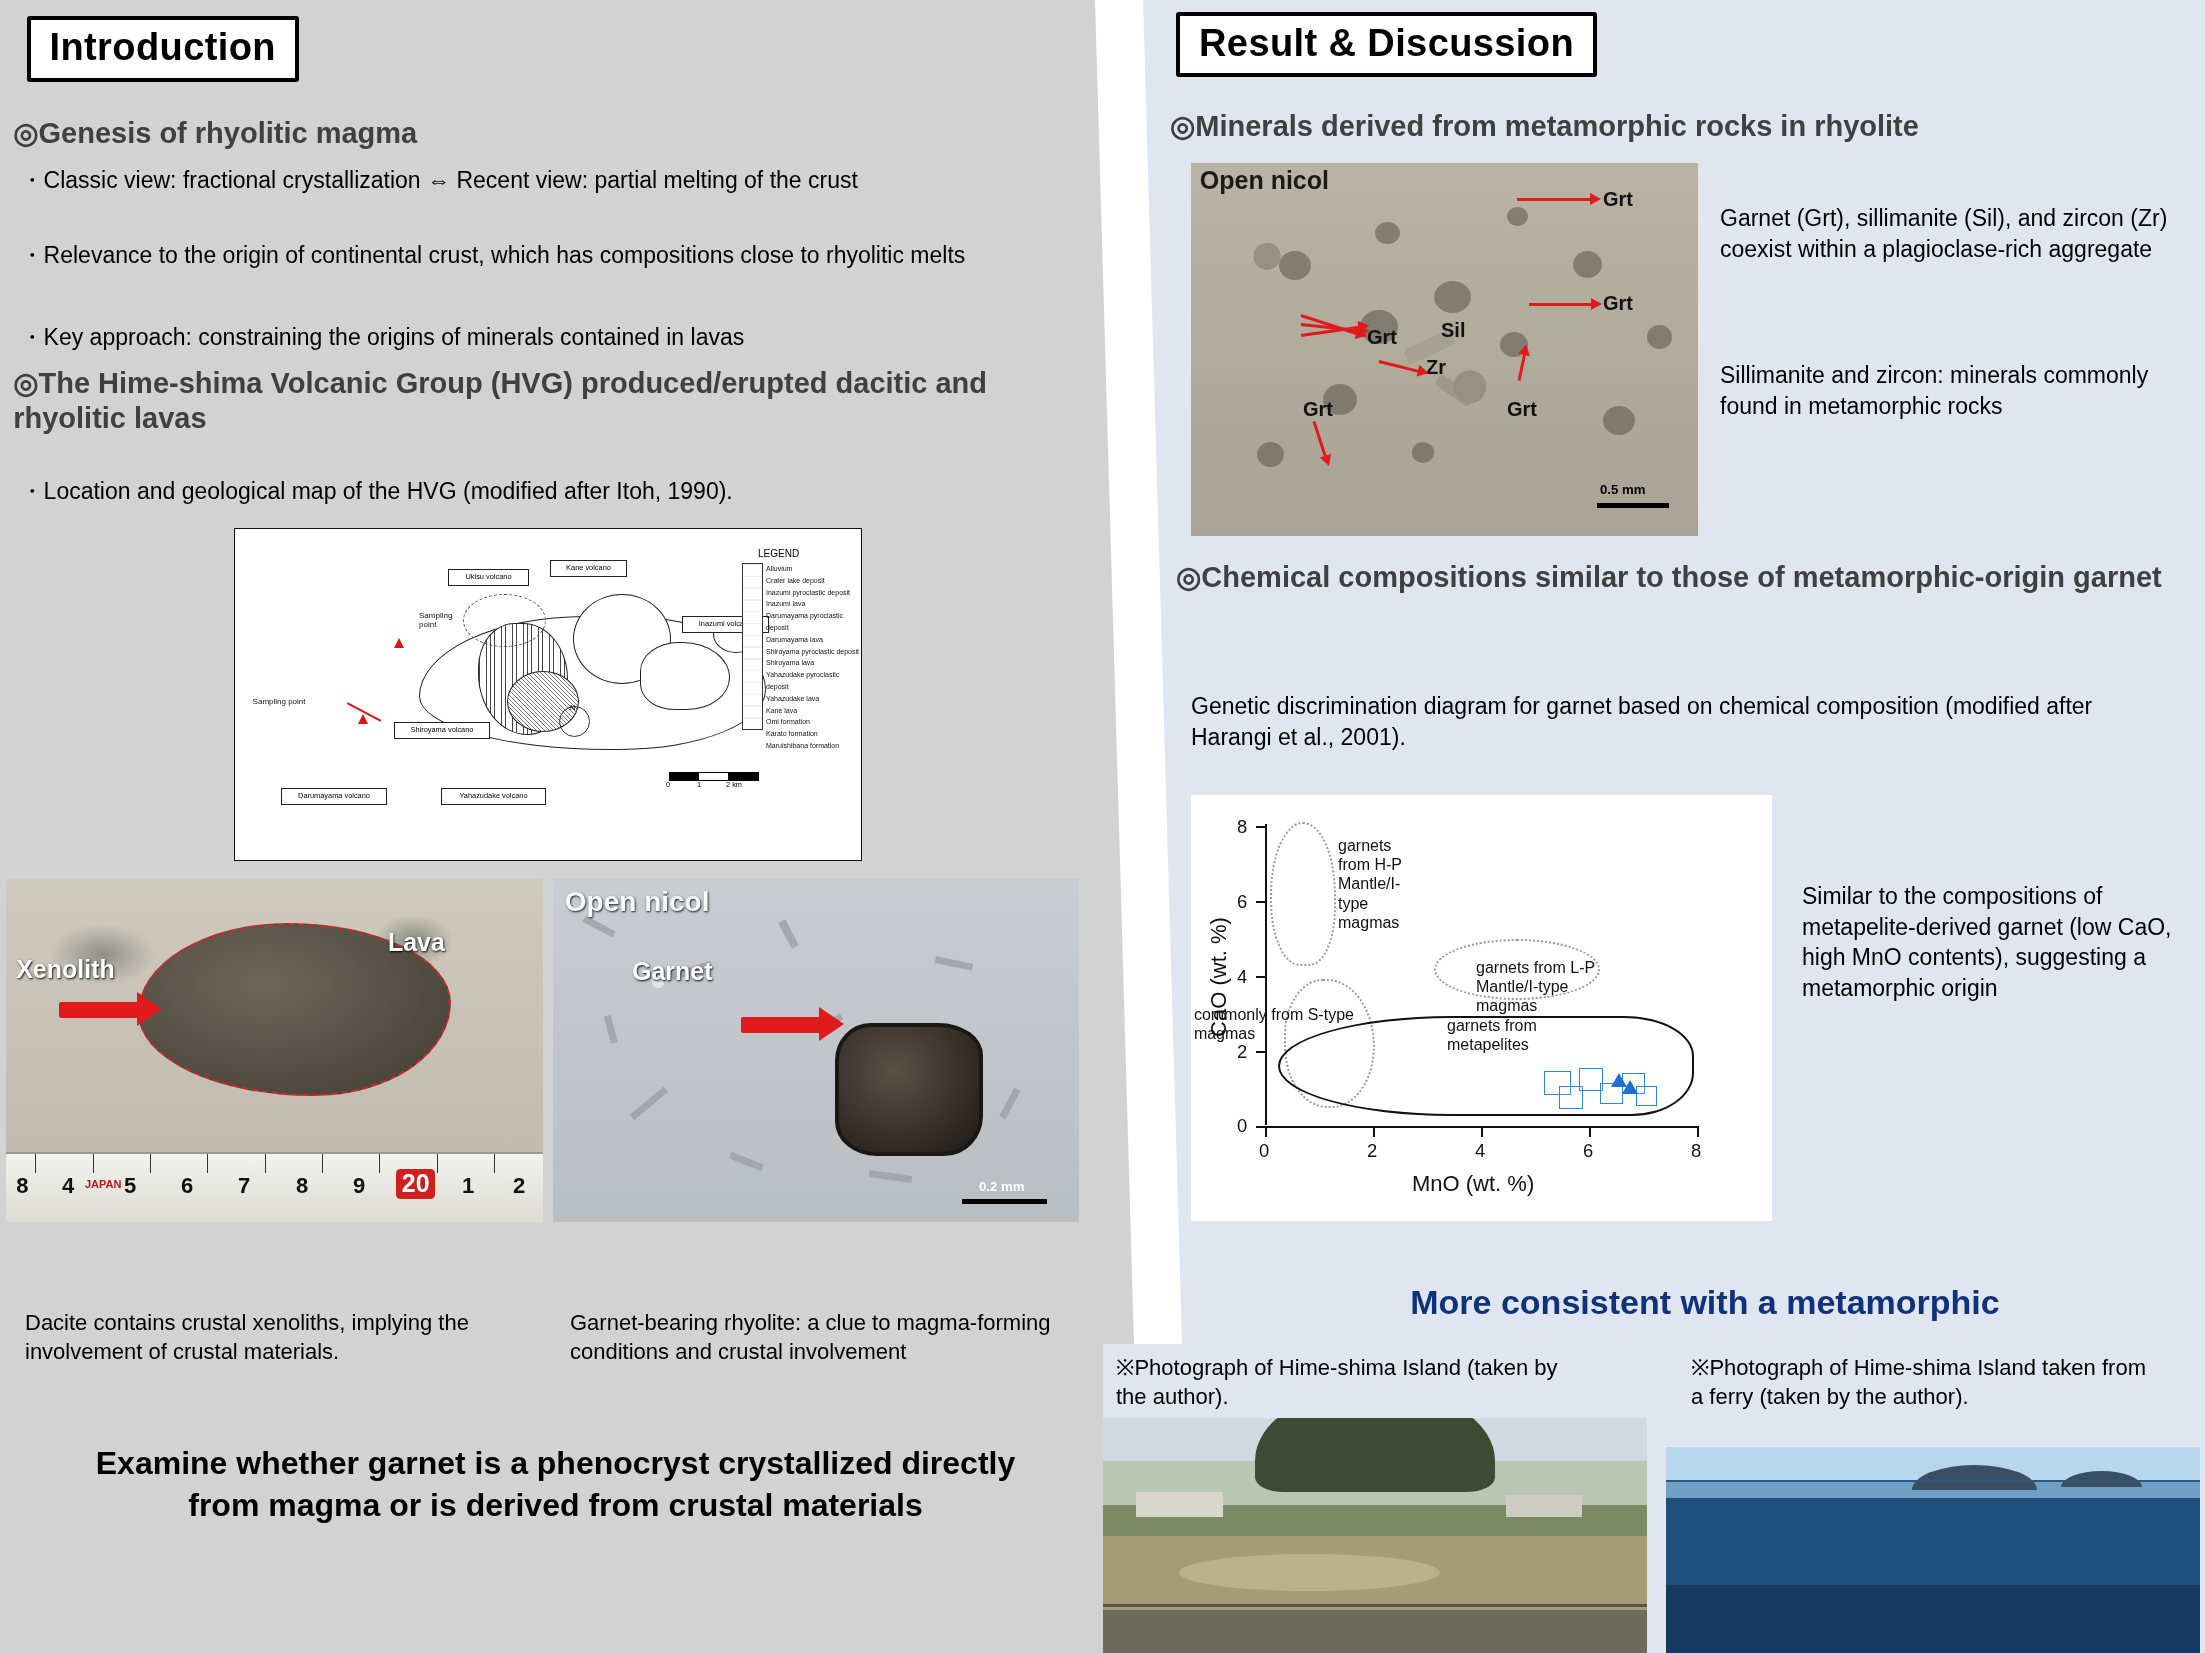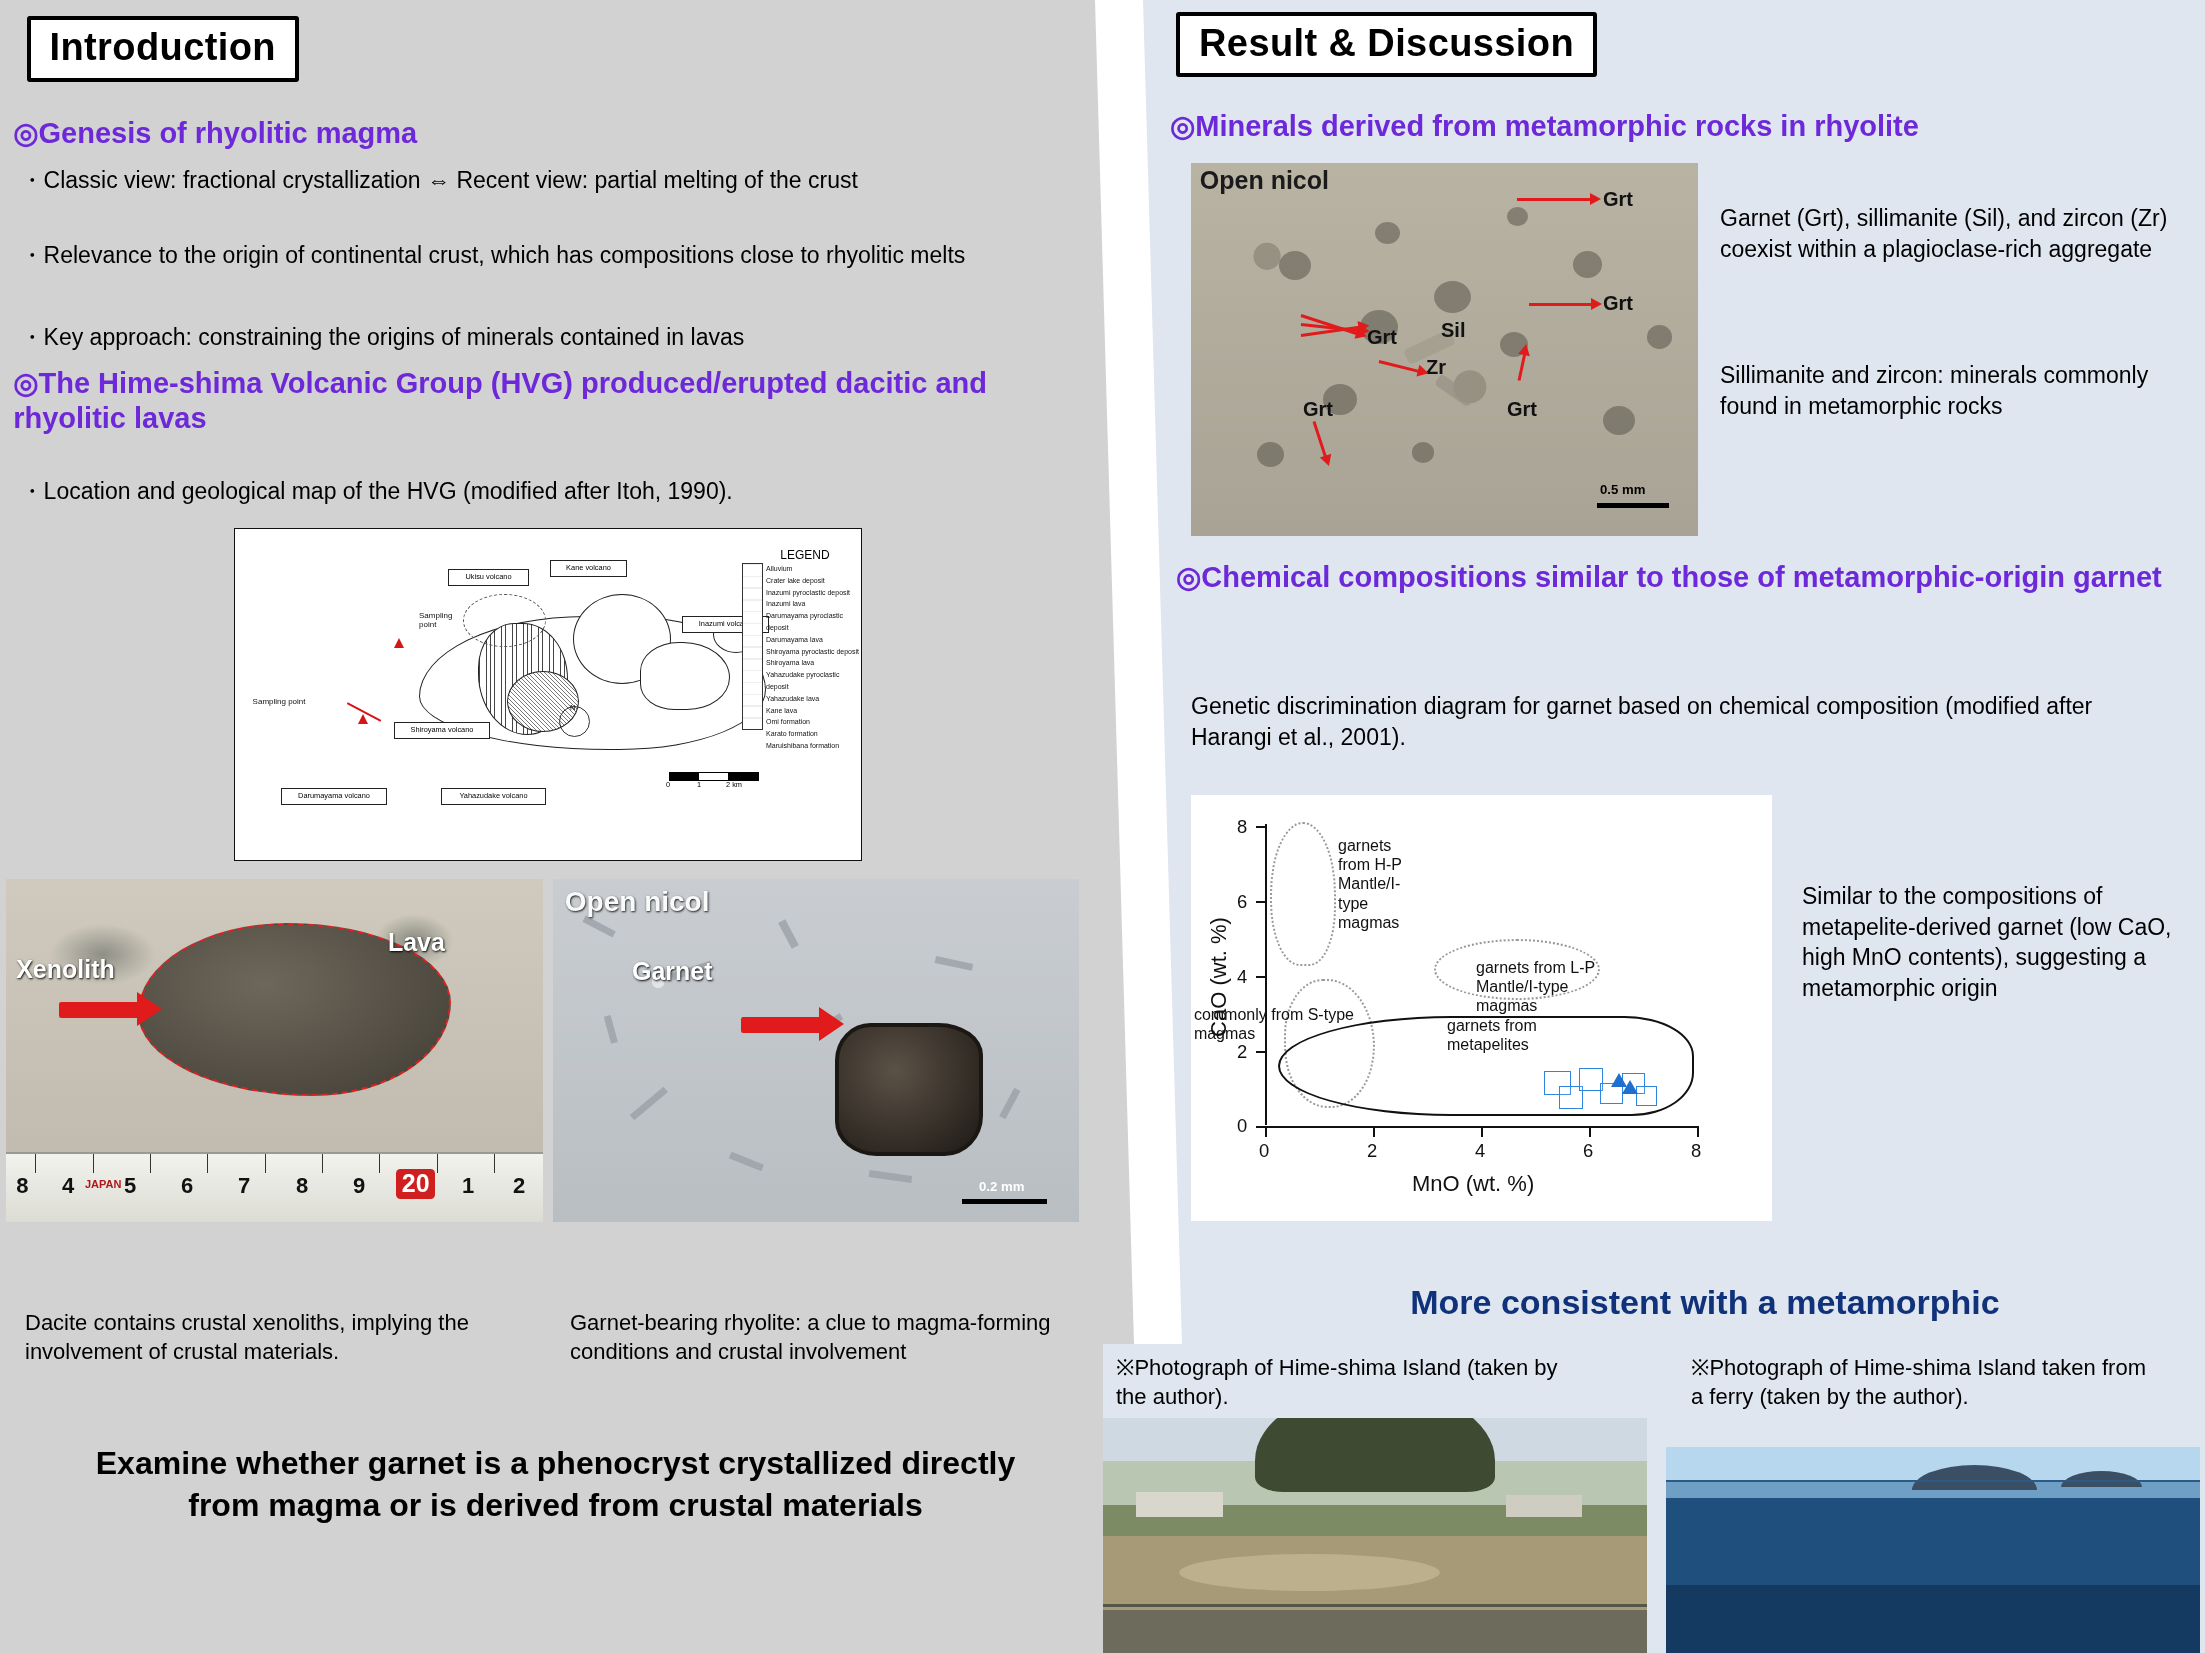--- a/index.html
+++ b/index.html
@@ -25,21 +25,21 @@
     position:absolute;
     border:4.4px solid #000;
     background:#ffffff;
     font-size:38px;font-weight:bold;color:#000;
     padding:5.9px 19px 8.8px 19px;
     border-radius:2.9px;
     letter-spacing:0.4px;
   }
   .bullet-head{
     position:absolute;
-    font-size:29px;font-weight:bold;color:#6d28d9;
+    font-size:29px;font-weight:bold;color:#404040;
     line-height:1.22;
   }
   .body-text{
     position:absolute;
     font-size:23px;color:#000;line-height:1.33;
   }
   .caption-text{
     position:absolute;
     font-size:22px;color:#000;line-height:1.32;
   }
@@ -200,21 +200,21 @@
     <div class="map-shape" style="left:159px;top:193px;width:94px;height:14.7px;font-size:7.4px;text-align:center;line-height:14.7px;">Shiroyama volcano</div>
     <div class="map-shape" style="left:46px;top:259px;width:104px;height:14.7px;font-size:7.4px;text-align:center;line-height:14.7px;">Darumayama volcano</div>
     <div class="map-shape" style="left:206px;top:259px;width:103px;height:14.7px;font-size:7.4px;text-align:center;line-height:14.7px;">Yahazudake volcano</div>
     <div class="map-label" style="left:184px;top:82px;">Sampling<br>point</div>
     <div class="map-label" style="left:17.6px;top:168px;">Sampling point</div>
 
     <div style="position:absolute;left:159px;top:109px;width:0;height:0;border-left:5.9px solid transparent;border-right:5.9px solid transparent;border-bottom:10.3px solid #d41616;"></div>
     <div style="position:absolute;left:123px;top:185px;width:0;height:0;border-left:5.9px solid transparent;border-right:5.9px solid transparent;border-bottom:10.3px solid #d41616;"></div>
     <div style="position:absolute;left:110px;top:182px;width:38px;height:2.2px;background:#d41616;transform:rotate(28deg);"></div>
 
-    <div style="position:absolute;left:523px;top:19px;width:94px;height:11.8px;font-size:12px;text-align:center;">LEGEND</div>
+    <div style="position:absolute;left:523px;top:19px;width:94px;height:11.8px;font-size:10px;">LEGEND</div>
     <div style="position:absolute;left:507px;top:34px;width:110px;">
       <div style="position:relative;">
         <div style="position:absolute;left:0;top:0;width:19px;height:165px;border:0.7px solid #333;background:
           repeating-linear-gradient(0deg,#fff 0 10.3px,#eee 10.3px 11.8px);"></div>
       </div>
     </div>
     <div style="position:absolute;left:531px;top:34px;font-size:7px;line-height:11.8px;color:#111;">
       Alluvium<br>Crater lake deposit<br>Inazumi pyroclastic deposit<br>Inazumi lava<br>Darumayama pyroclastic deposit<br>Darumayama lava<br>Shiroyama pyroclastic deposit<br>Shiroyama lava<br>Yahazudake pyroclastic deposit<br>Yahazudake lava<br>Kane lava<br>Omi formation<br>Karato formation<br>Maruishibana formation
     </div>
 

